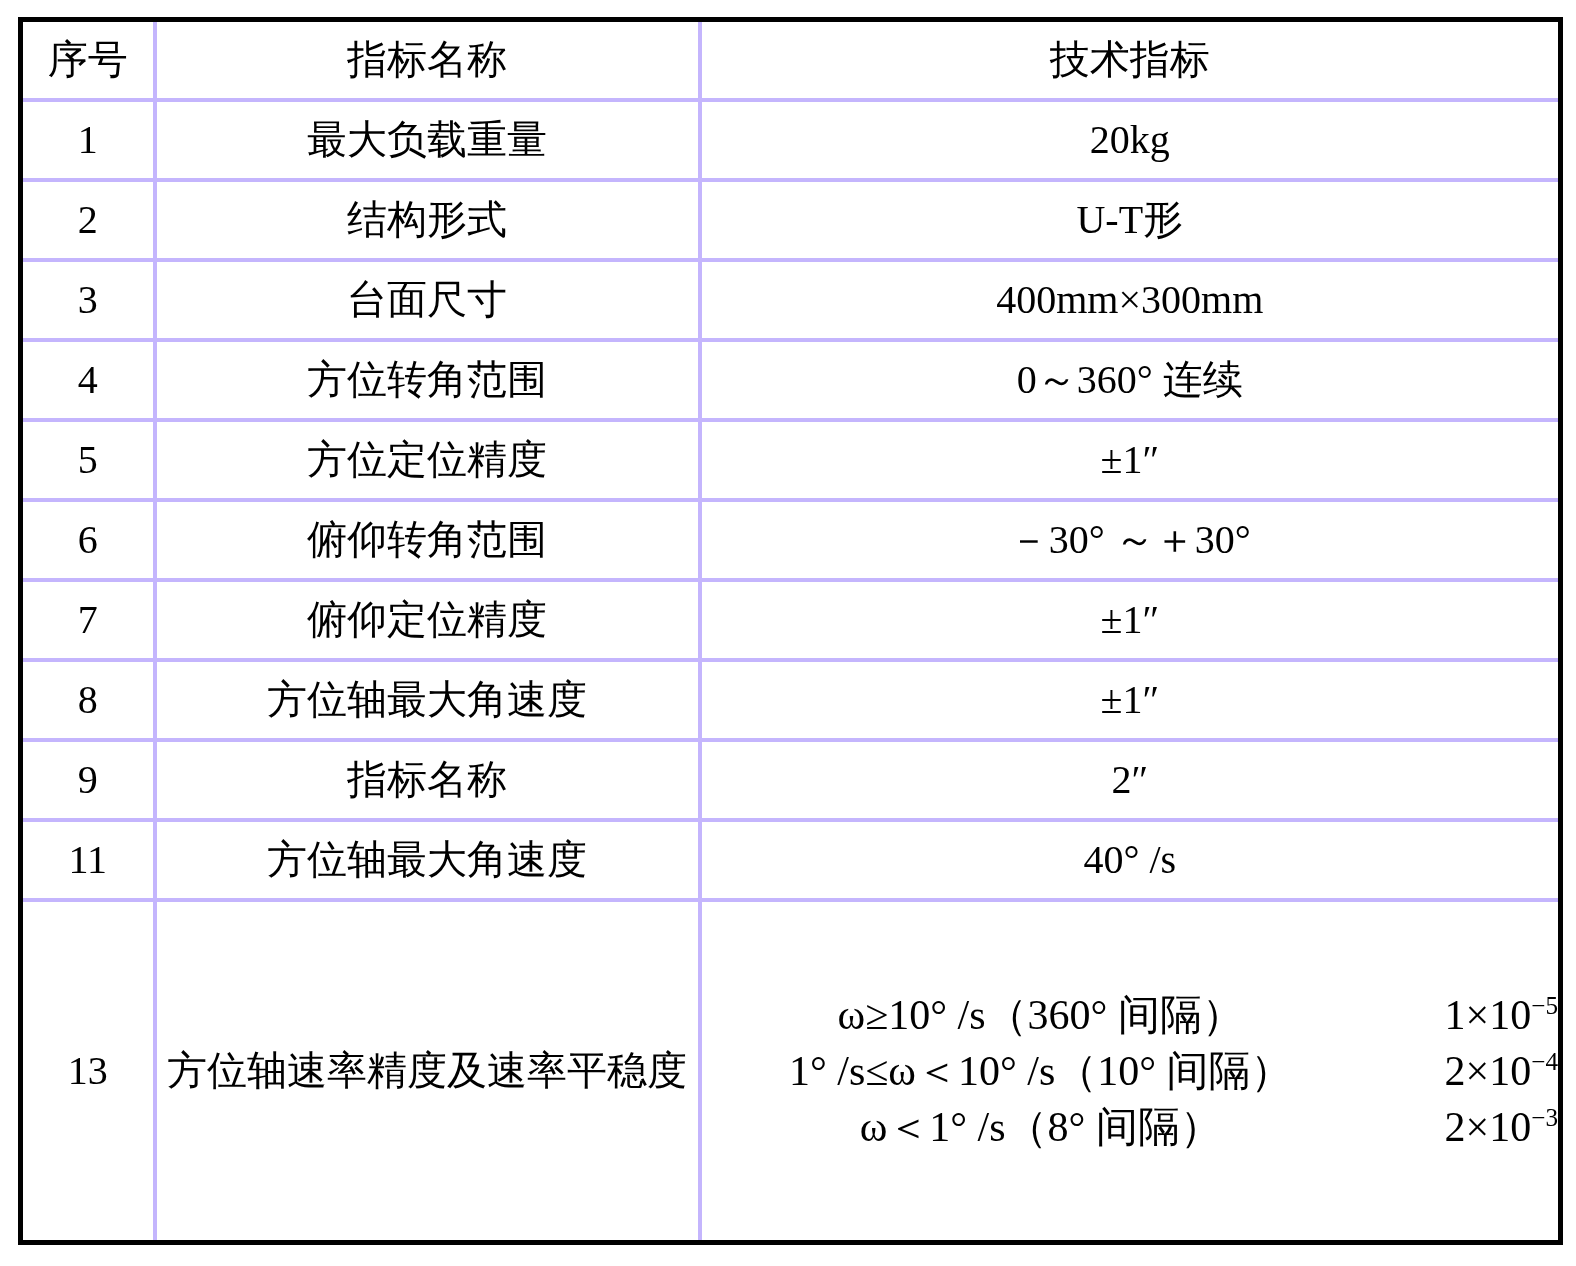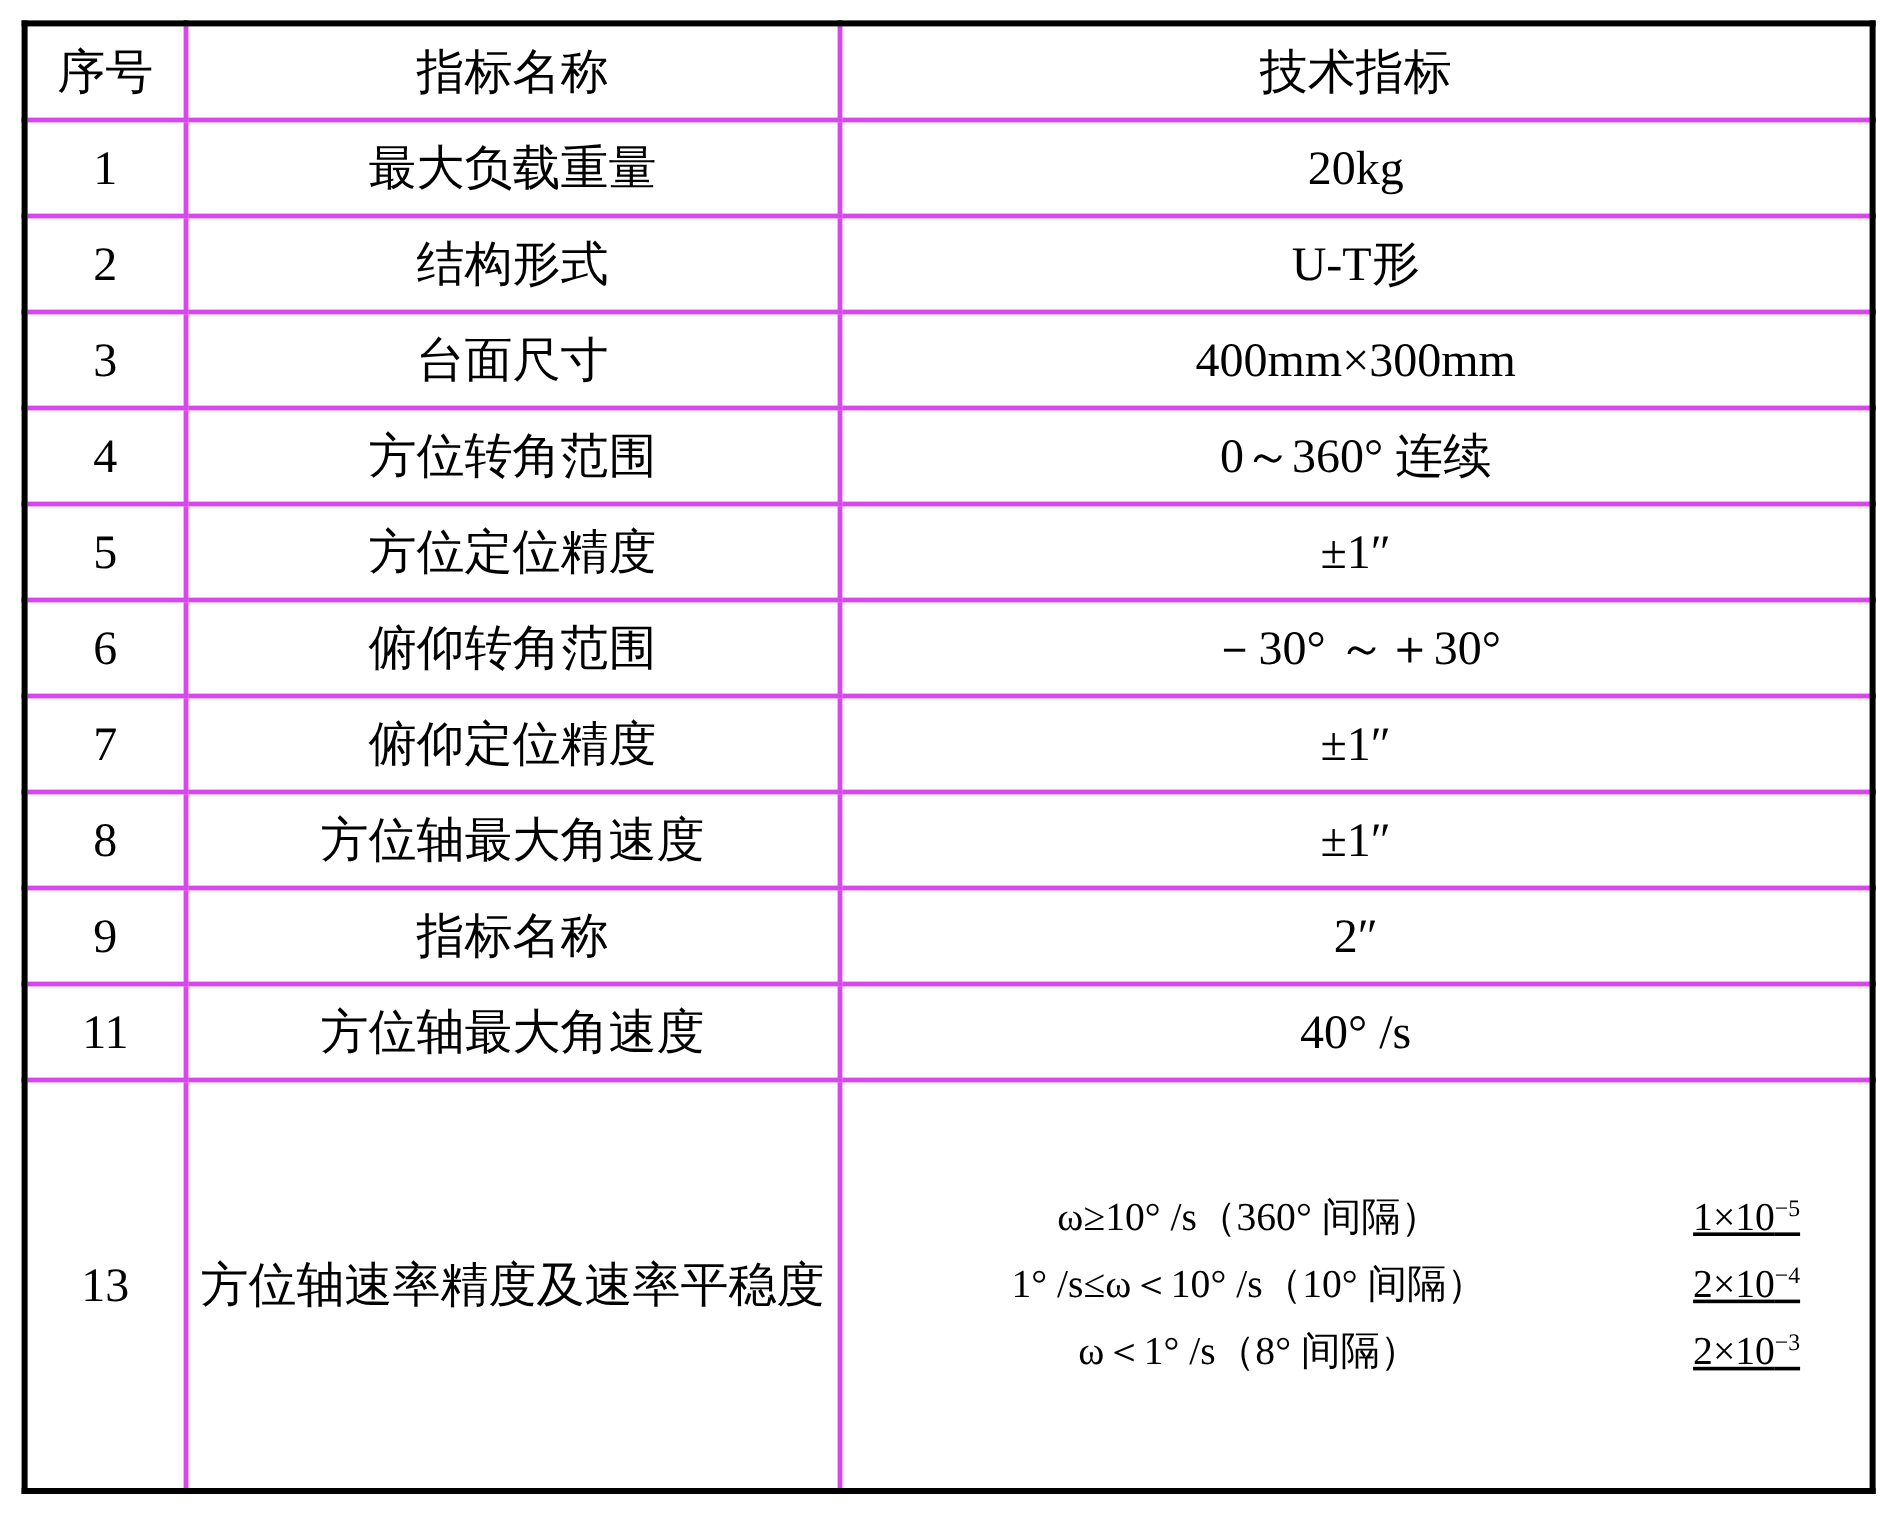--- a/index.html
+++ b/index.html
@@ -22,21 +22,21 @@
   table.spec-table {
     border-collapse: collapse;
     table-layout: fixed;
     width: 1540px;
     height: 1228px;
     background: #ffffff;
     border: 5px solid #000000;
   }
   .spec-table th,
   .spec-table td {
-    border: 4px solid #d946ef;
+    border: 4px solid #c4b5fd;
     text-align: center;
     vertical-align: middle;
     font-size: 40px;
     font-weight: normal;
     padding: 0;
     line-height: 1.2;
     overflow: hidden;
     white-space: nowrap;
   }
   .spec-table tr.r {
@@ -50,33 +50,32 @@
   col.c-spec { width: 861px; }
 
   td.spec-multiline {
     white-space: normal;
     padding: 8px 0;
   }
   .spec-line {
     display: flex;
     align-items: baseline;
     line-height: 56px;
-    font-size: 33px;
+    font-size: 42px;
     margin-left: 27px;
   }
   .spec-cond {
     flex: 1 1 auto;
     text-align: center;
     white-space: nowrap;
   }
   .spec-val {
     flex: 0 0 205px;
-    text-align: center;
+    text-align: right;
     white-space: nowrap;
-    text-decoration: underline;
   }
   sup.exp {
     font-size: 0.60em;
     line-height: 0;
   }
 </style>
 </head>
 <body>
 
 <div class="table-wrap">

